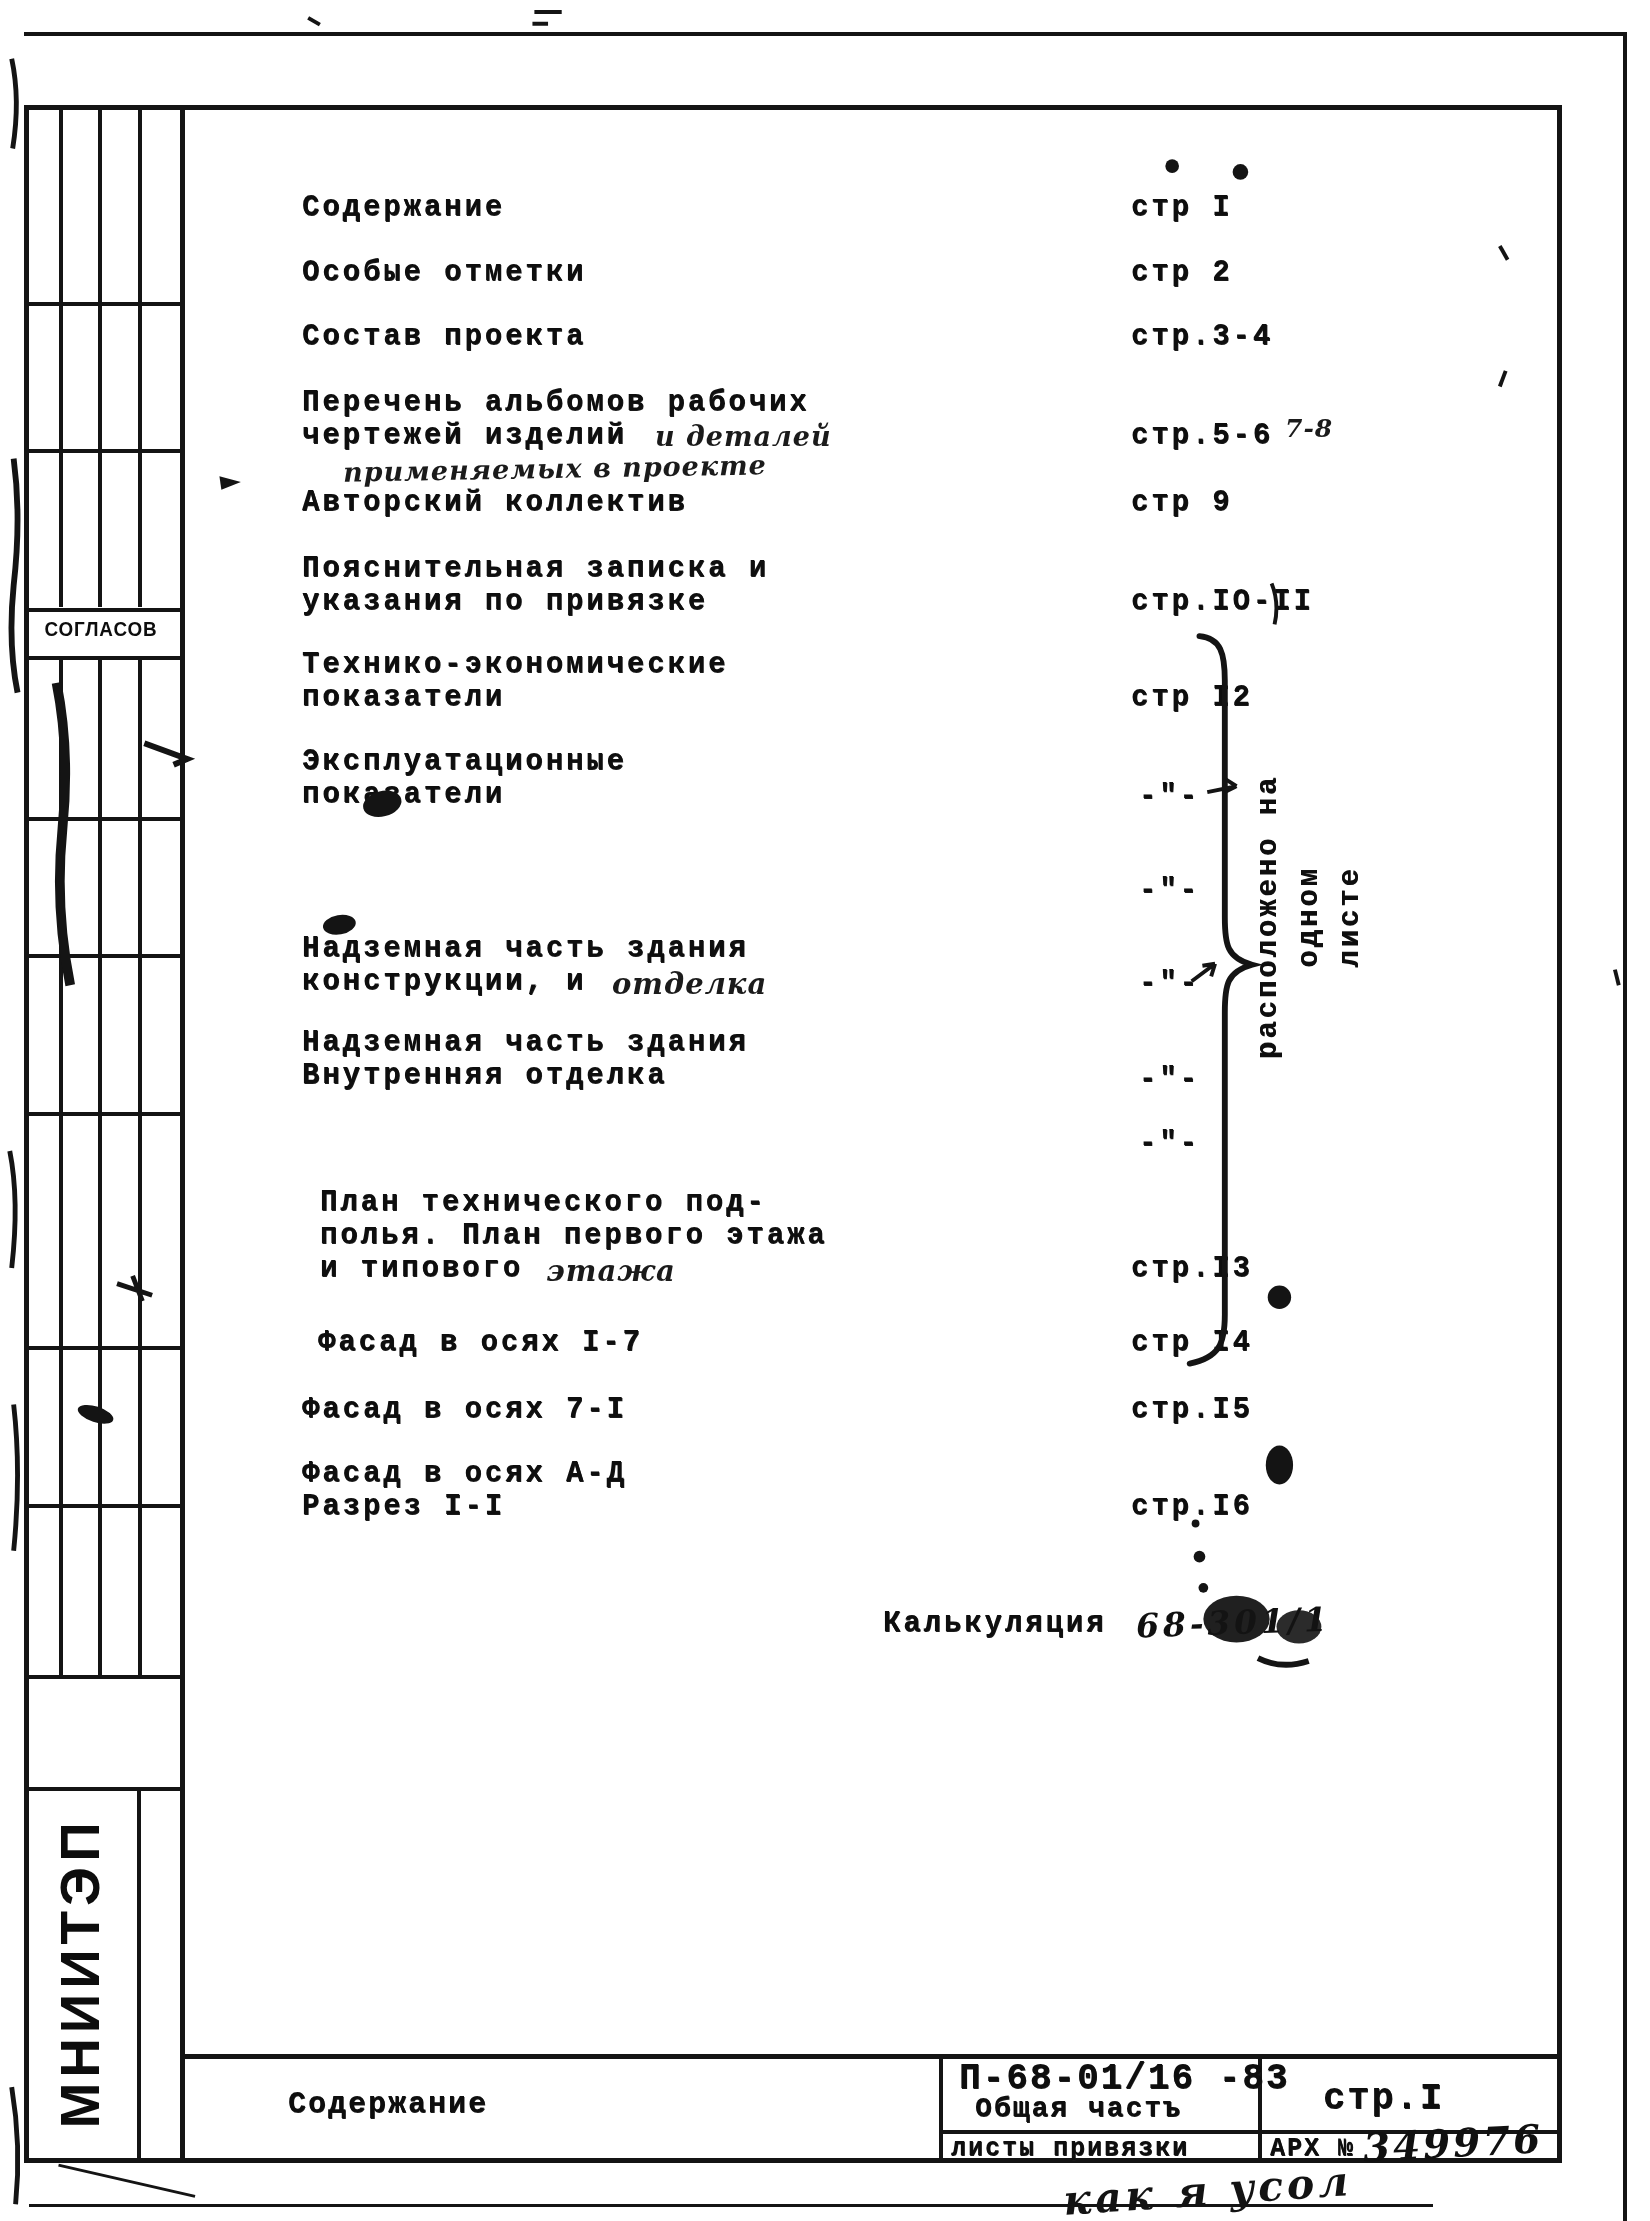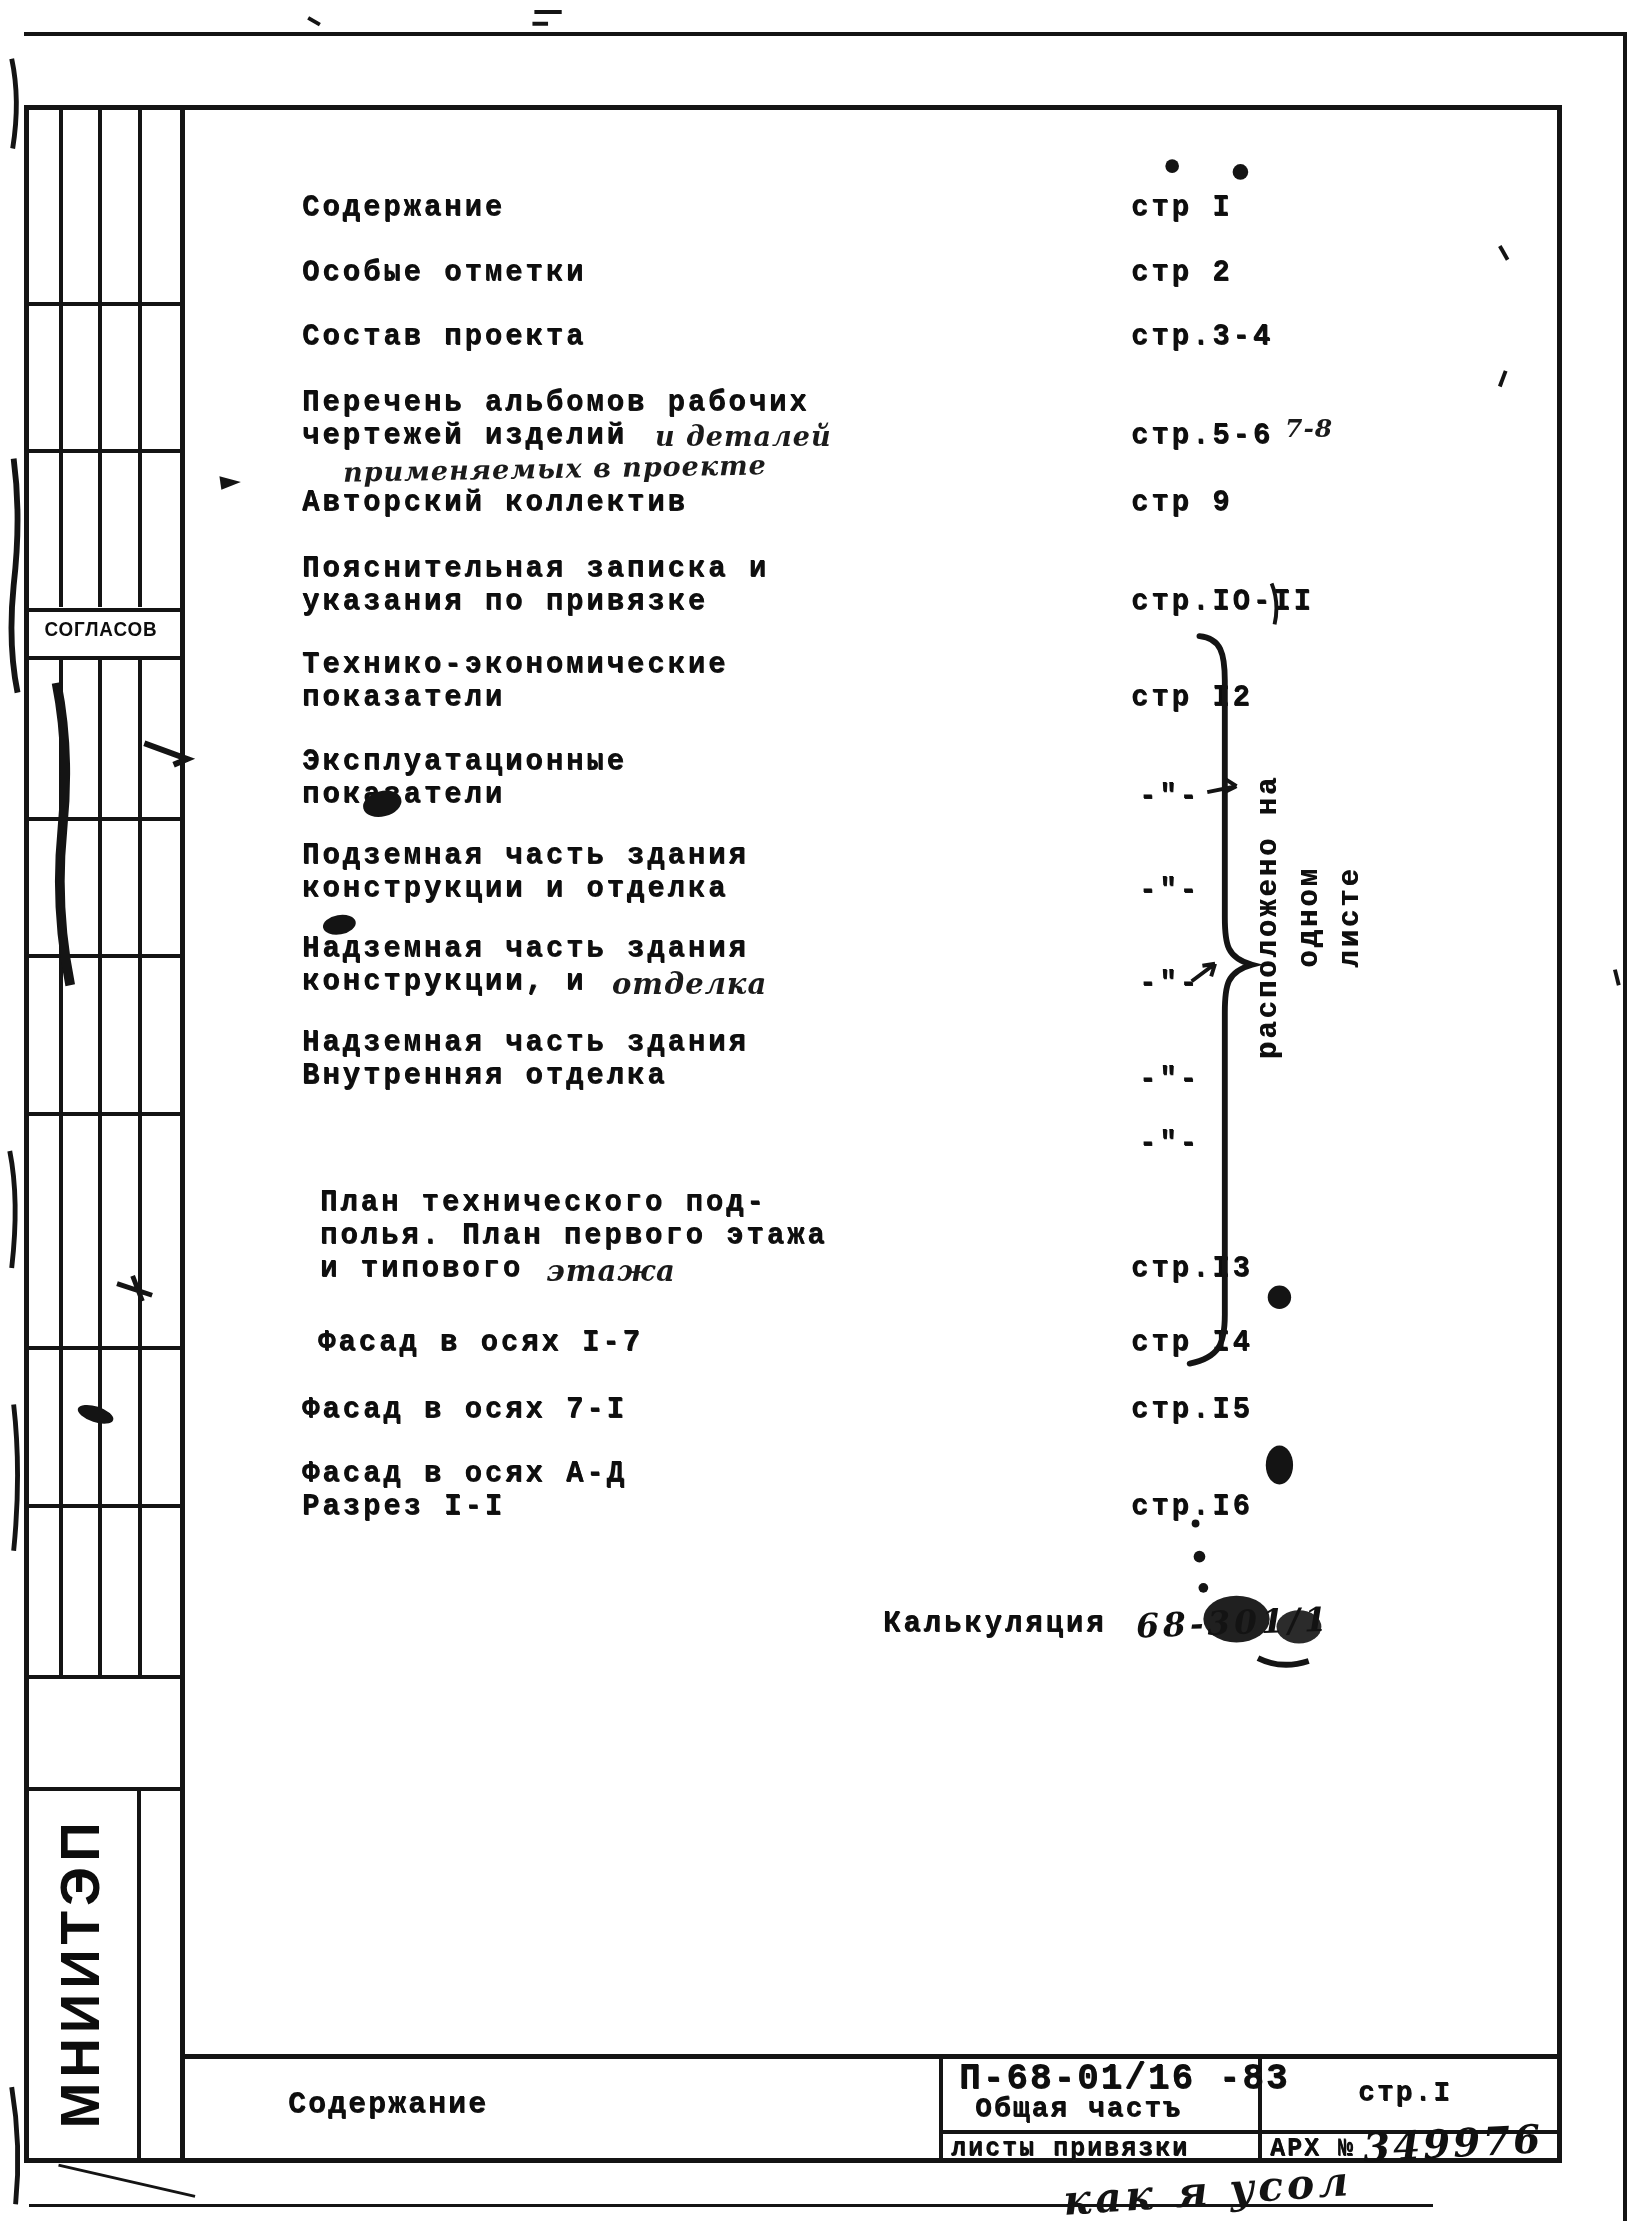--- a/index.html
+++ b/index.html
@@ -100,22 +100,20 @@
   <div class="typed pg" style="top:585px">стр.IO-II</div>
 
   <div class="typed" style="left:302px;top:648px">Технико-экономические
 показатели</div>
   <div class="typed pg" style="top:681px">стр I2</div>
 
   <div class="typed" style="left:302px;top:745px">Эксплуатационные
 показатели</div>
   <div class="typed pg" style="left:1139px;top:780px">-"-</div>
 
-  <div class="typed" style="left:302px;top:839px">Подземная часть здания
-конструкции и отделка</div>
   <div class="typed pg" style="left:1139px;top:874px">-"-</div>
 
   <div class="typed" style="left:302px;top:932px">Надземная часть здания
 конструкции, и</div>
   <div class="hand" style="left:612px;top:967px;font-size:29px">отделка</div>
   <div class="typed pg" style="left:1139px;top:967px">-"-</div>
 
   <div class="typed" style="left:302px;top:1026px">Надземная часть здания
 Внутренняя отделка</div>
   <div class="typed pg" style="left:1139px;top:1063px">-"-</div>
@@ -145,21 +143,21 @@
 листе</div>
 
   <div class="ln" style="left:180px;top:2054px;width:1380px;height:4.9px"></div>
   <div class="ln" style="left:941px;top:2130px;width:619px;height:3.9px"></div>
   <div class="ln" style="left:939px;top:2054px;width:3.9px;height:107px"></div>
   <div class="ln" style="left:1258px;top:2054px;width:3.9px;height:107px"></div>
 
   <div class="tb" style="left:288px;top:2087px;font-size:30px">Содержание</div>
   <div class="tb" style="left:959px;top:2058px;font-size:36px">П-68-01/16 -83</div>
   <div class="tb" style="left:975px;top:2093px;font-size:28px">Общая частъ</div>
-  <div class="tb" style="left:1358px;top:2077px;font-size:28px">стр.I</div>
+  <div class="tb" style="left:1323px;top:2077px;font-size:37px">стр.I</div>
   <div class="tb" style="left:951px;top:2134px;font-size:25px">листы привязки</div>
   <div class="tb" style="left:1270px;top:2134px;font-size:25px">АРХ №</div>
   <div class="hand" style="left:1363px;top:2120px;font-size:39px;letter-spacing:2.9px;transform:rotate(-3deg);color:#101010">349976</div>
   <div class="hand" style="left:1063px;top:2167px;font-size:41px;letter-spacing:3.9px;transform:rotate(-4deg);color:#131313">как я усол</div>
 
   <svg class="art" width="1650" height="2222" viewBox="0 0 1692 2278">
 
     <path d="M1230 652 C1252 654 1256 670 1256 698 L1256 940 C1256 968 1258 982 1284 989
              C1258 996 1256 1010 1256 1038 L1256 1348 C1256 1378 1250 1392 1220 1398" fill="none" stroke="#141414" stroke-width="6" stroke-linecap="round"></path>
 

